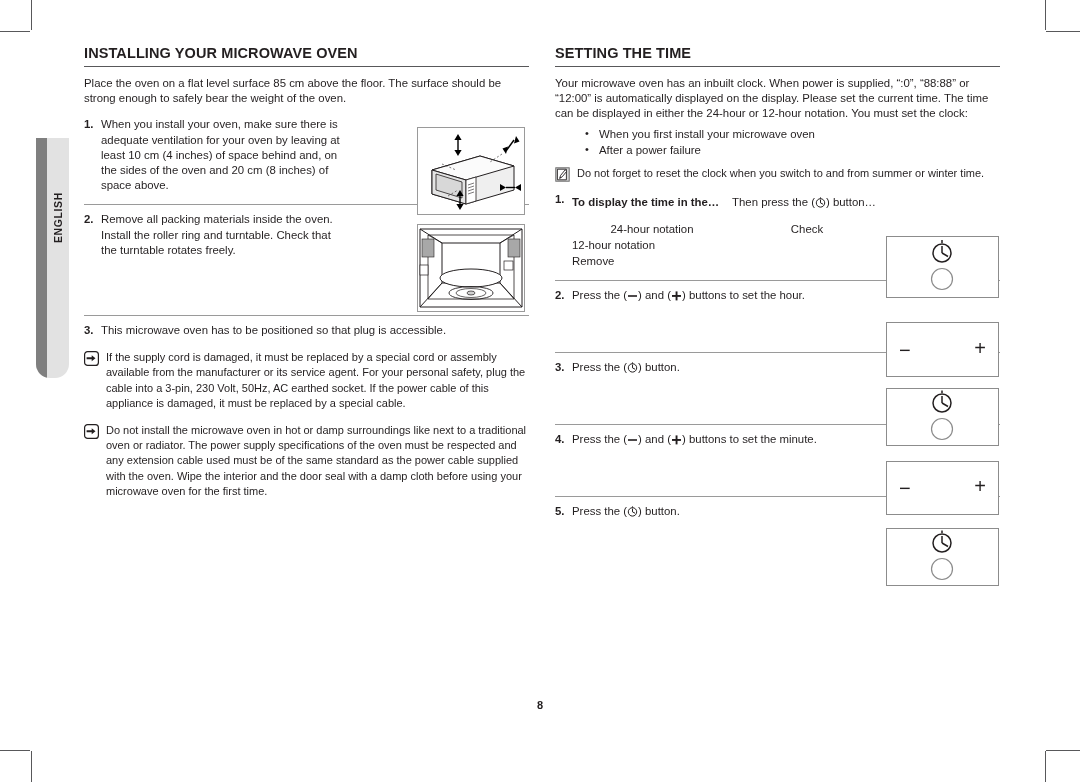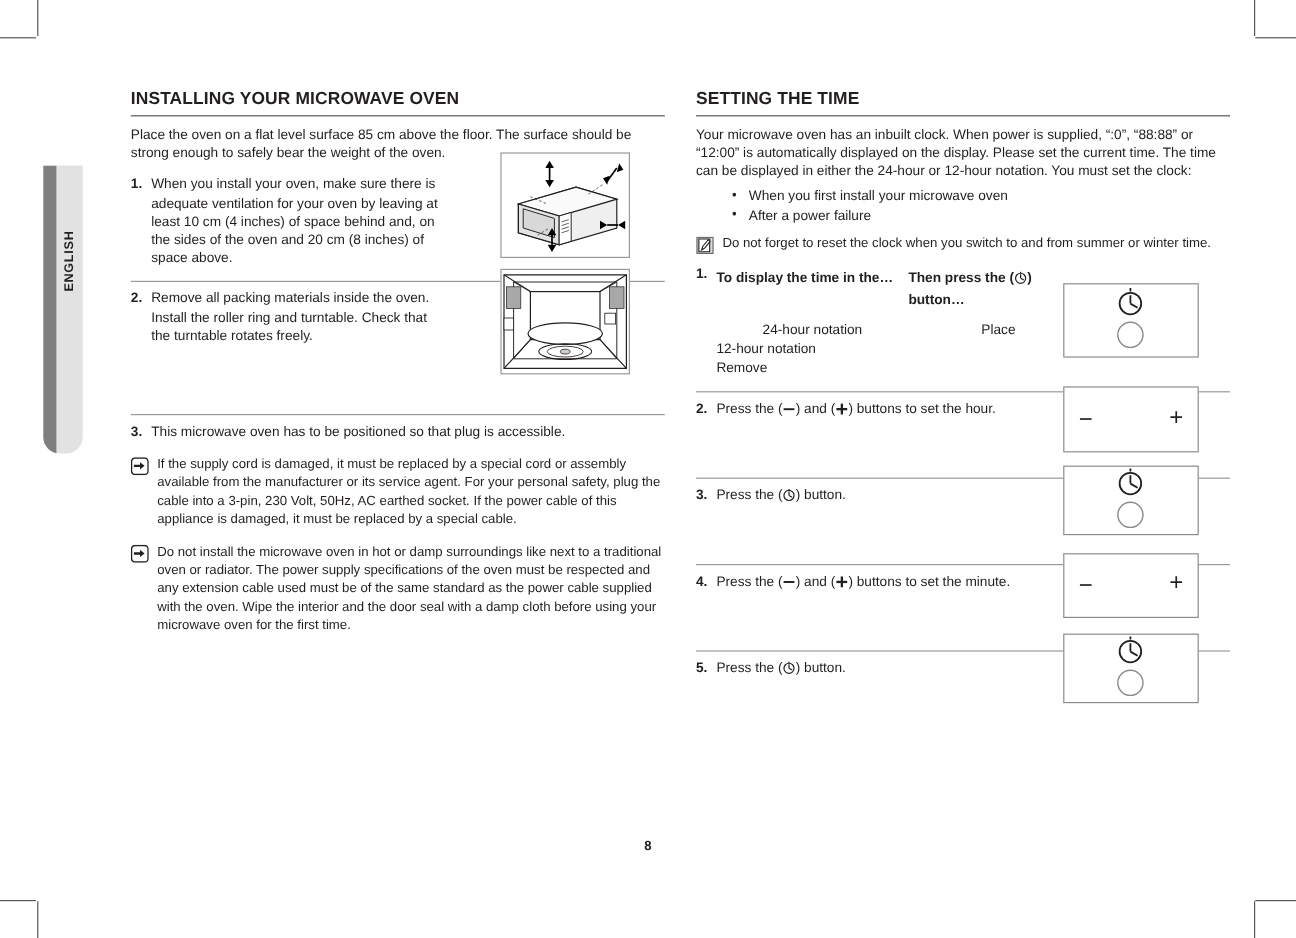--- a/index.html
+++ b/index.html
@@ -51,23 +51,22 @@
     transform: rotate(180deg);
     font-size: 10.5px;
     font-weight: bold;
     letter-spacing: 0.6px;
     color: #231f20;
   }
 
   
   .col {
     position: absolute;
-    top: 74px;
+    top: 44px;
     width: 445px;
-    margin-left: 25px;
   }
   #col-left  { left: 84px; }
   #col-right { left: 555px; }
 
   h1.sec-title {
     margin: 0;
     font-size: 14.5px;
     font-weight: bold;
     letter-spacing: 0.1px;
     line-height: 18px;
@@ -355,38 +354,38 @@
     <div class="note-body">Do not forget to reset the clock when you switch to and from summer or winter time.</div>
   </div>
 
   <div class="step" style="margin-top:10px;">
     <div class="num">1.</div>
     <div class="kv-table">
       <div class="kv-col-a">
         <div class="kv-row" style="font-weight:bold;">To display the time in the…</div>
       </div>
       <div class="kv-col-b">
-        <div class="kv-row" style="font-weight:bold;">
+        <div class="kv-row" style="font-weight:normal;">
           <span>Then press the (</span><span class="inline-ico"><svg width="11" height="11" viewBox="0 0 11 11">
                 <circle cx="5.5" cy="5.9" r="4.2" fill="none" stroke="#231f20" stroke-width="1"></circle>
                 <line x1="5.5" y1="5.9" x2="5.5" y2="2.6" stroke="#231f20" stroke-width="1"></line>
                 <line x1="5.5" y1="5.9" x2="8.2" y2="7.3" stroke="#231f20" stroke-width="1"></line>
                 <line x1="5.5" y1="1.7" x2="5.5" y2="0.4" stroke="#231f20" stroke-width="1"></line>
               </svg></span><span>) button…</span>
         </div>
       </div>
     </div>
   </div>
 
   <div class="step" style="margin-top:7px;">
     <div class="num"></div>
     <div class="kv-table" style="display:block;">
       <div style="display:flex;text-align:center;">
         <div class="kv-row kv-col-a">24-hour notation</div>
-        <div class="kv-row kv-col-b">Place</div>
+        <div class="kv-row kv-col-b">Check</div>
       </div>
       <div style="display:flex;flex-direction:column;">
         <div class="kv-row kv-col-a">12-hour notation</div>
         <div class="kv-row kv-col-b">Remove</div>
       </div>
     </div>
   </div>
 
   <div class="rule" style="margin-top:11px;"></div>
 

